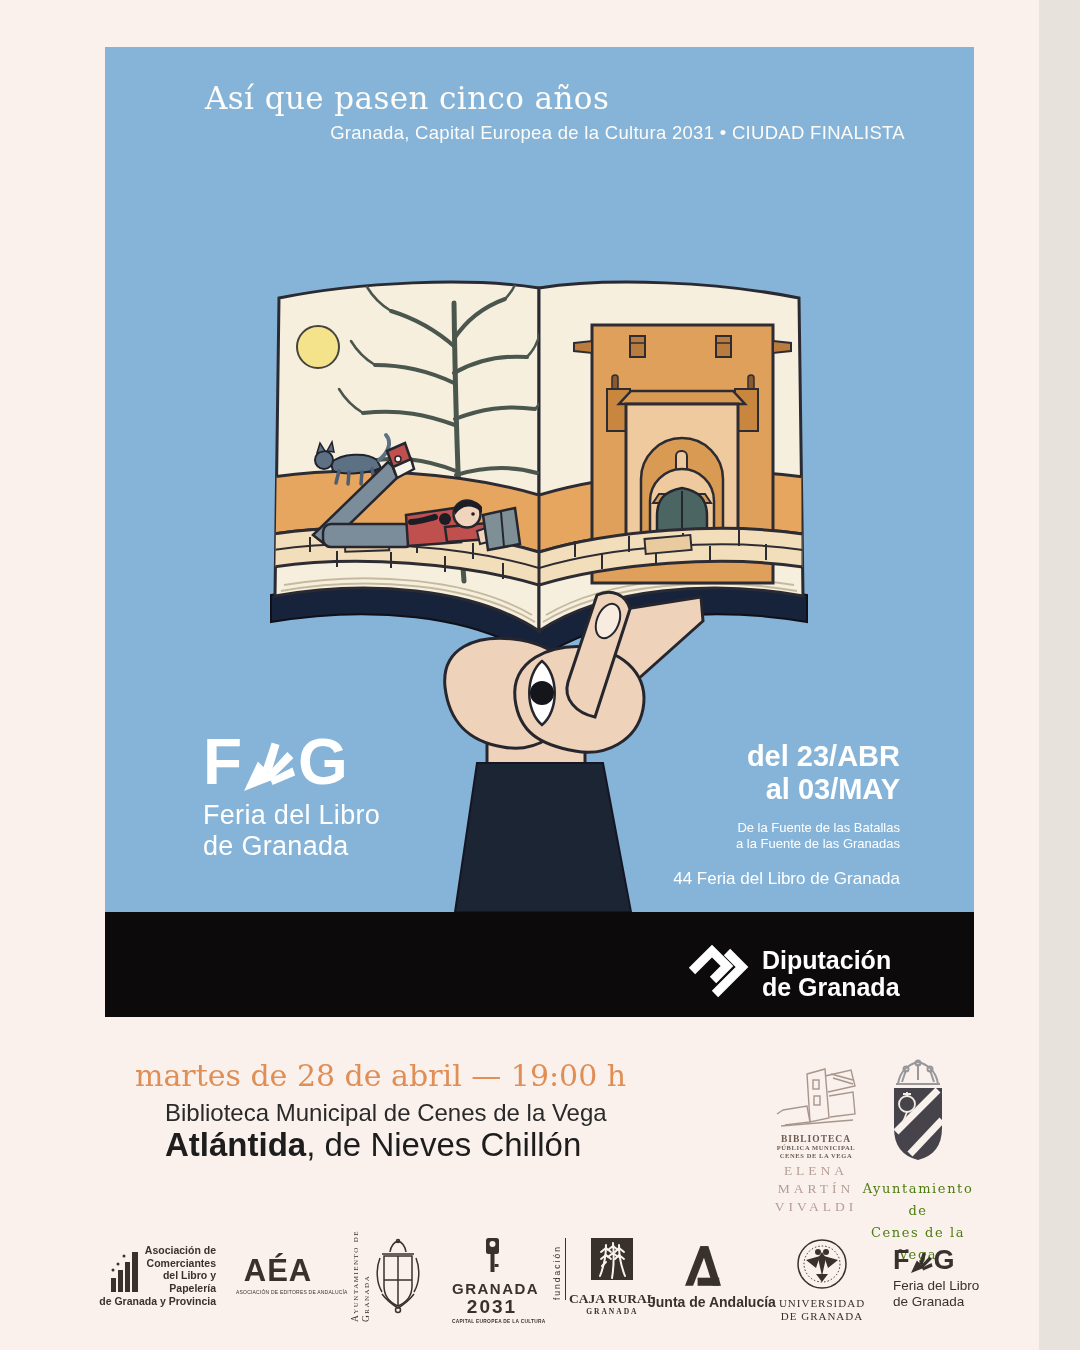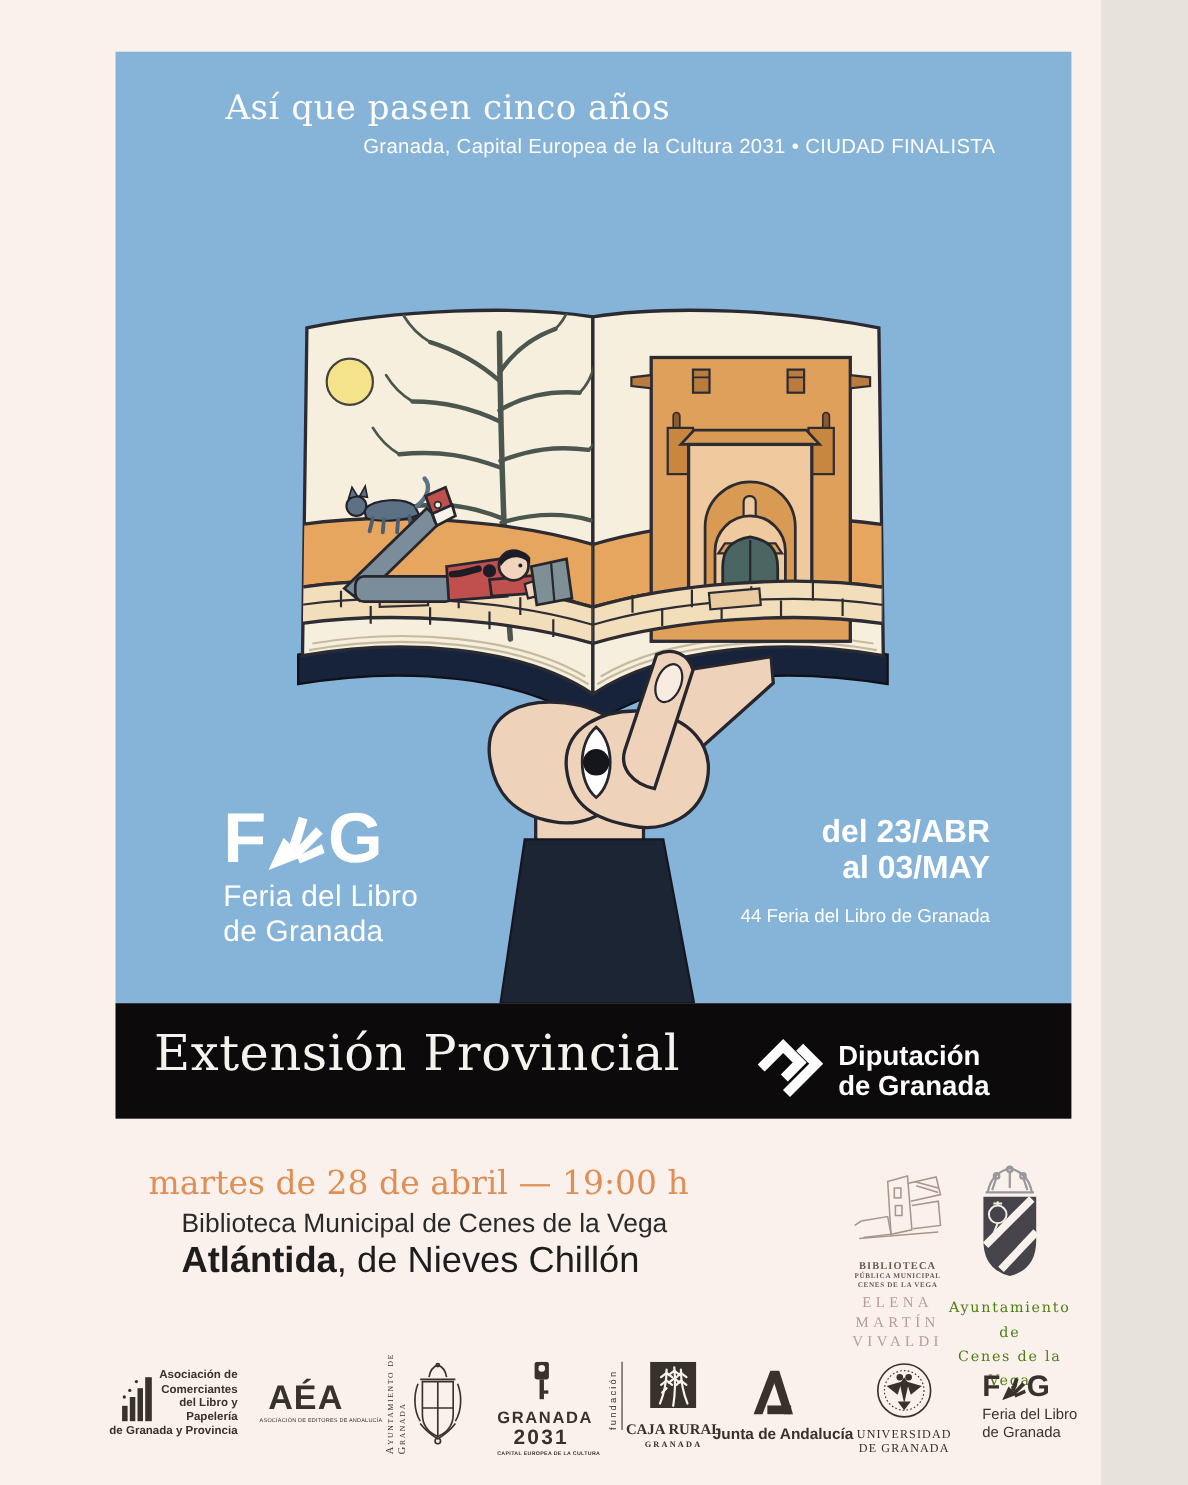--- a/index.html
+++ b/index.html
@@ -1,17 +1,17 @@
 <!DOCTYPE html>
 <html><head>
 <meta charset="utf-8">
 <style>
   html,body{margin:0;padding:0;background:#e8e2dc;}
   .poster{position:relative;width:1001px;height:1350px;background:#faf1ec;overflow:hidden;
-          font-family:"Liberation Sans",sans-serif;}
+          font-family:"Liberation Sans",sans-serif;padding-left:38px;}
   .abs{position:absolute;}
   
   .panel{left:105px;top:47px;width:869px;height:865px;background:#86b4d8;}
   .band{left:105px;top:912px;width:869px;height:105px;background:#0c0a0b;}
   
   .title{left:205px;top:80px;color:#fefcf8;font-family:"DejaVu Serif","Liberation Serif",serif;
          font-size:31px;letter-spacing:.4px;}
   .subtitle{left:305px;top:122px;width:600px;text-align:right;color:#fdfbf7;font-size:18.5px;letter-spacing:.3px;}
   
   .flg{left:203px;top:733px;color:#ffffff;}
@@ -29,21 +29,21 @@
              font-size:45px;letter-spacing:.5px;}
   .dip{left:682px;top:937px;display:flex;align-items:flex-end;color:#ffffff;}
   .dip-text{margin-left:12px;font-size:25px;line-height:27px;font-weight:700;}
   
   .when{left:135px;top:1058px;color:#df8e55;font-family:"DejaVu Serif","Liberation Serif",serif;font-size:30px;}
   .venue{left:165px;top:1099px;color:#2a2a2a;font-size:24px;}
   .work{left:165px;top:1126px;color:#1d1d1d;font-size:33px;}
   .work b{font-weight:700;}
   
   .lib{left:760px;top:1066px;width:112px;text-align:center;color:#6d5c52;}
-  .lib .l-big{font-family:"Liberation Serif",serif;font-weight:700;font-size:9.5px;letter-spacing:1px;margin-top:14px;}
+  .lib .l-big{font-family:"Liberation Serif",serif;font-weight:700;font-size:9.5px;letter-spacing:1px;margin-top:2px;}
   .lib .l-sm{font-family:"Liberation Serif",serif;font-weight:700;font-size:6.5px;letter-spacing:.6px;line-height:8px;}
   .lib .l-name{font-family:"Liberation Serif",serif;font-size:13.5px;letter-spacing:4px;line-height:15px;color:#b79d94;margin-top:3px;}
   .council{left:858px;top:1058px;width:120px;text-align:center;color:#4d7c0f;}
   .council .c-name{font-family:"DejaVu Serif","Liberation Serif",serif;font-size:13px;letter-spacing:1.6px;line-height:22px;margin-top:6px;}
   
   .sp{color:#39312c;}
   .sp-com{left:98px;top:1240px;width:118px;font-weight:700;font-size:10.5px;line-height:12.5px;}
   .sp-com .row{display:flex;align-items:flex-end;justify-content:flex-end;}
   .sp-com .txt{text-align:right;margin-left:4px;}
   .sp-com .wide{text-align:right;margin-top:1px;}
@@ -245,24 +245,27 @@
     </div>
     <div class="flg-name">
       <div>Feria del Libro</div>
       <div>de Granada</div>
     </div>
   </div>
 
   <div class="abs dates">
     <div class="range">del 23/ABR</div>
     <div class="range">al 03/MAY</div>
+    <div class="route">
+      <div>De la Fuente de las Batallas</div>
+      <div>a la Fuente de las Granadas</div>
+    </div>
     <div class="edition">44 Feria del Libro de Granada</div>
   </div>
 
-  <div class="abs ext-title">Extensión Provincial</div>
   <div class="abs dip">
     <svg width="68" height="64" viewBox="0 0 68 64" fill="none" stroke="#ffffff" stroke-width="9" stroke-linejoin="miter">
       <path d="M10,34 L30,14 L45,29 L31,43"></path>
       <path d="M33,57 L60,30 L45,15"></path>
     </svg>
     <div class="dip-text">
       <div>Diputación</div>
       <div>de Granada</div>
     </div>
   </div>

